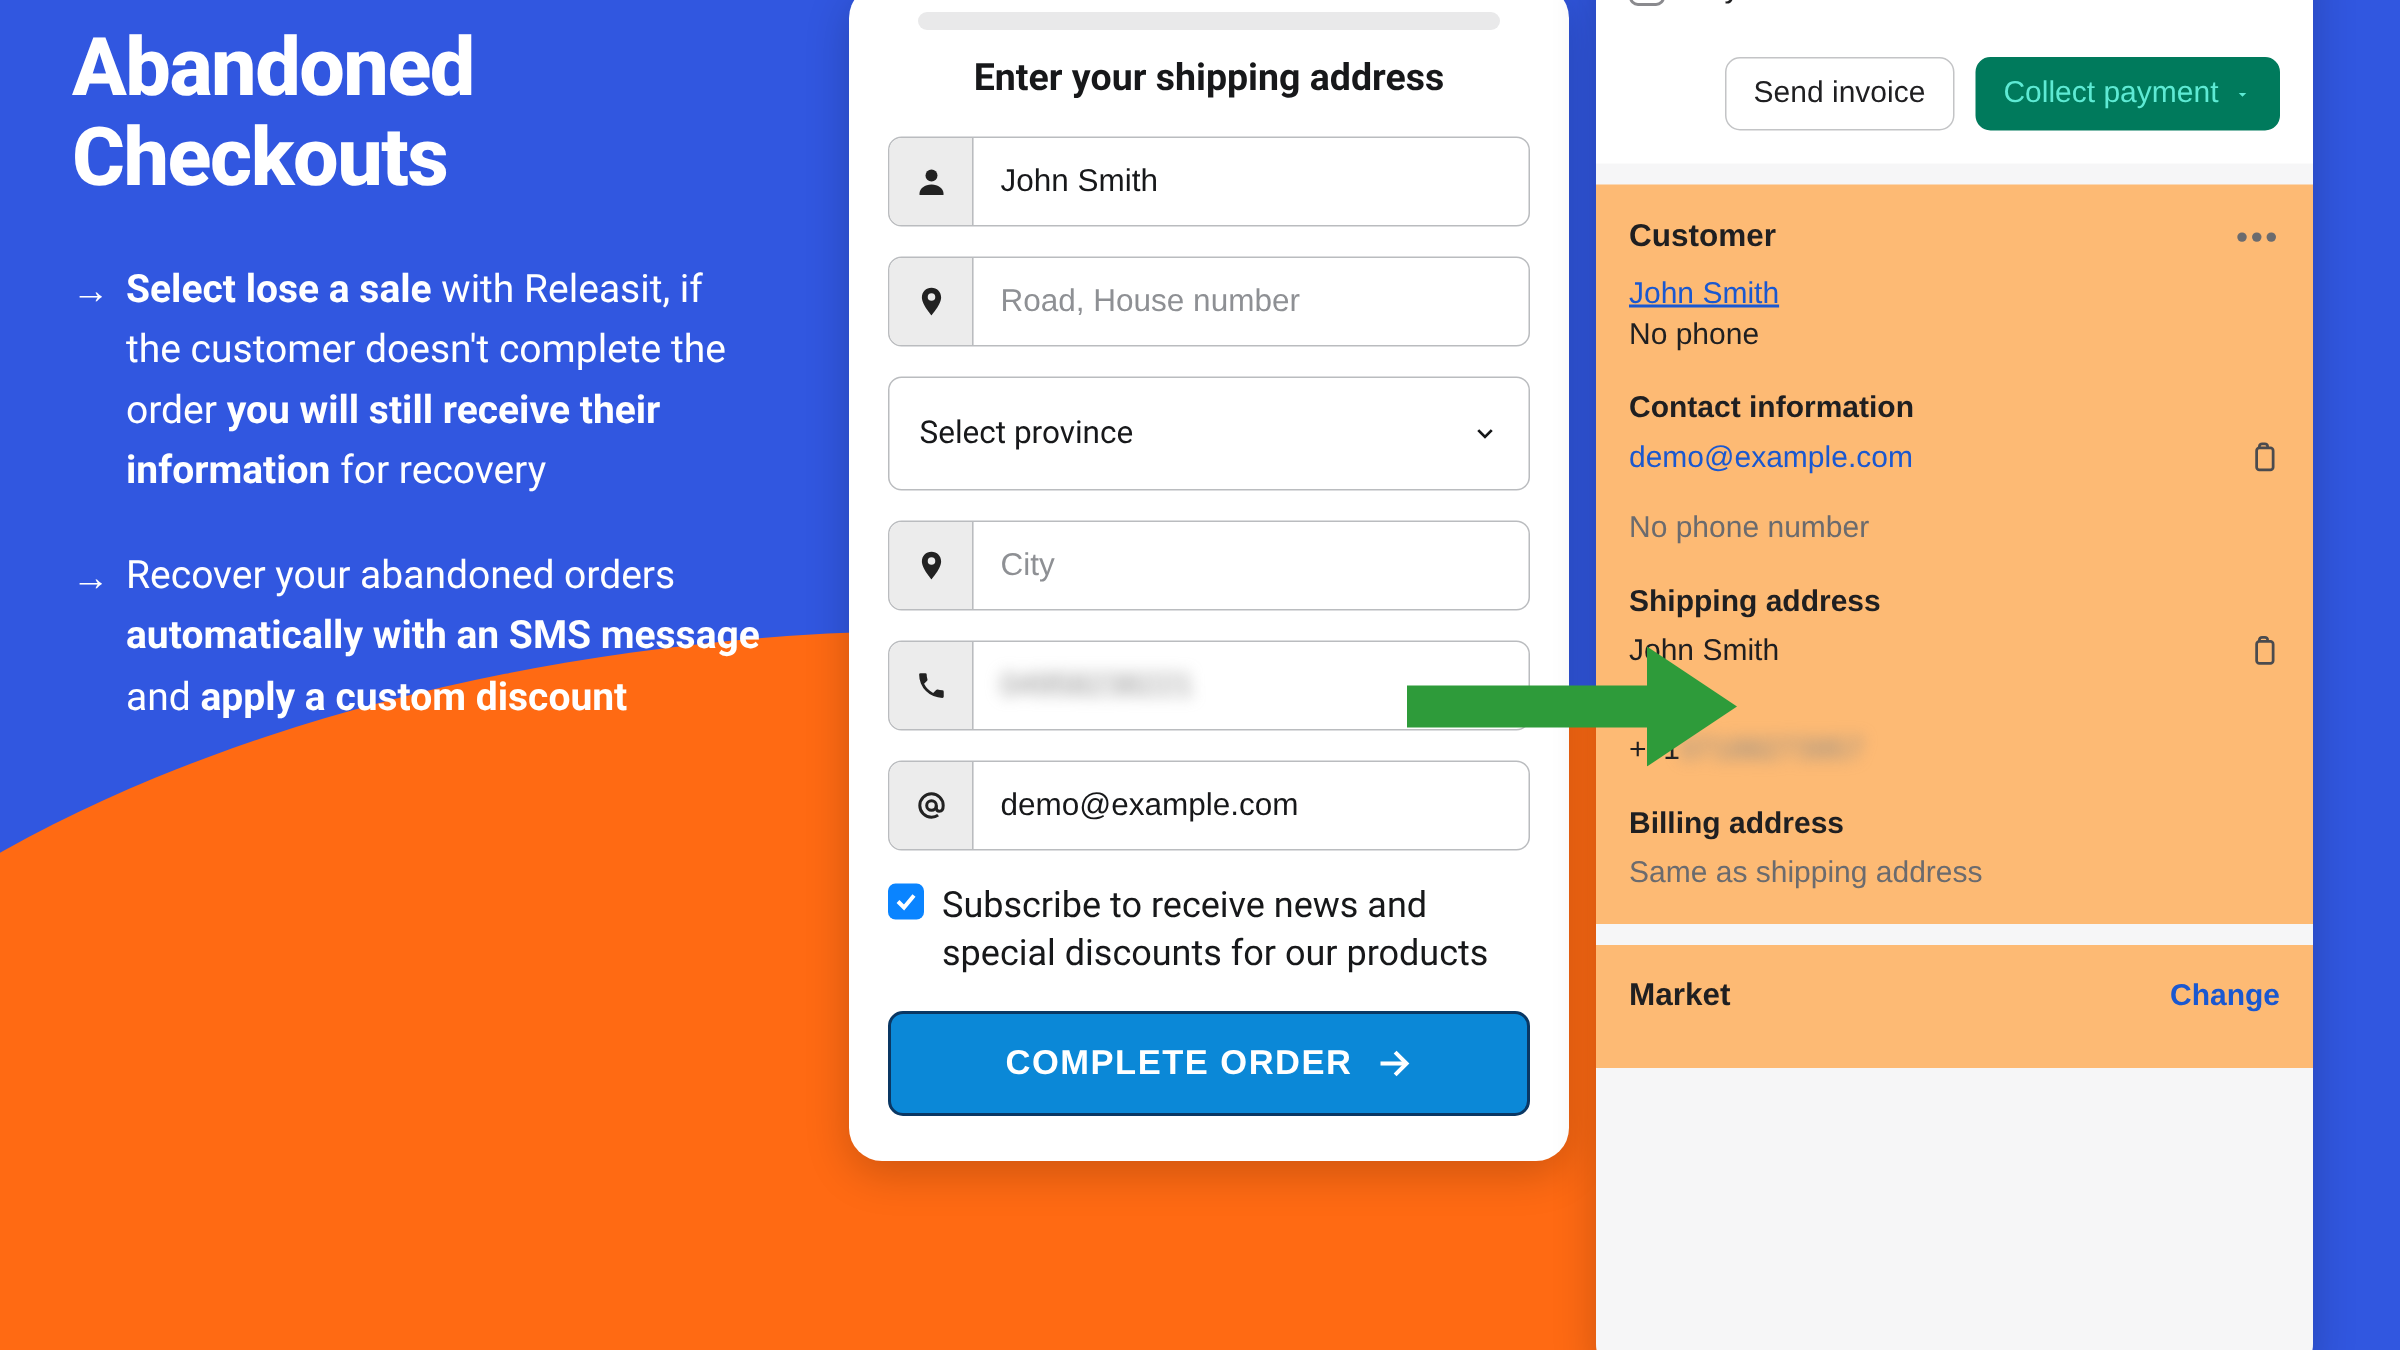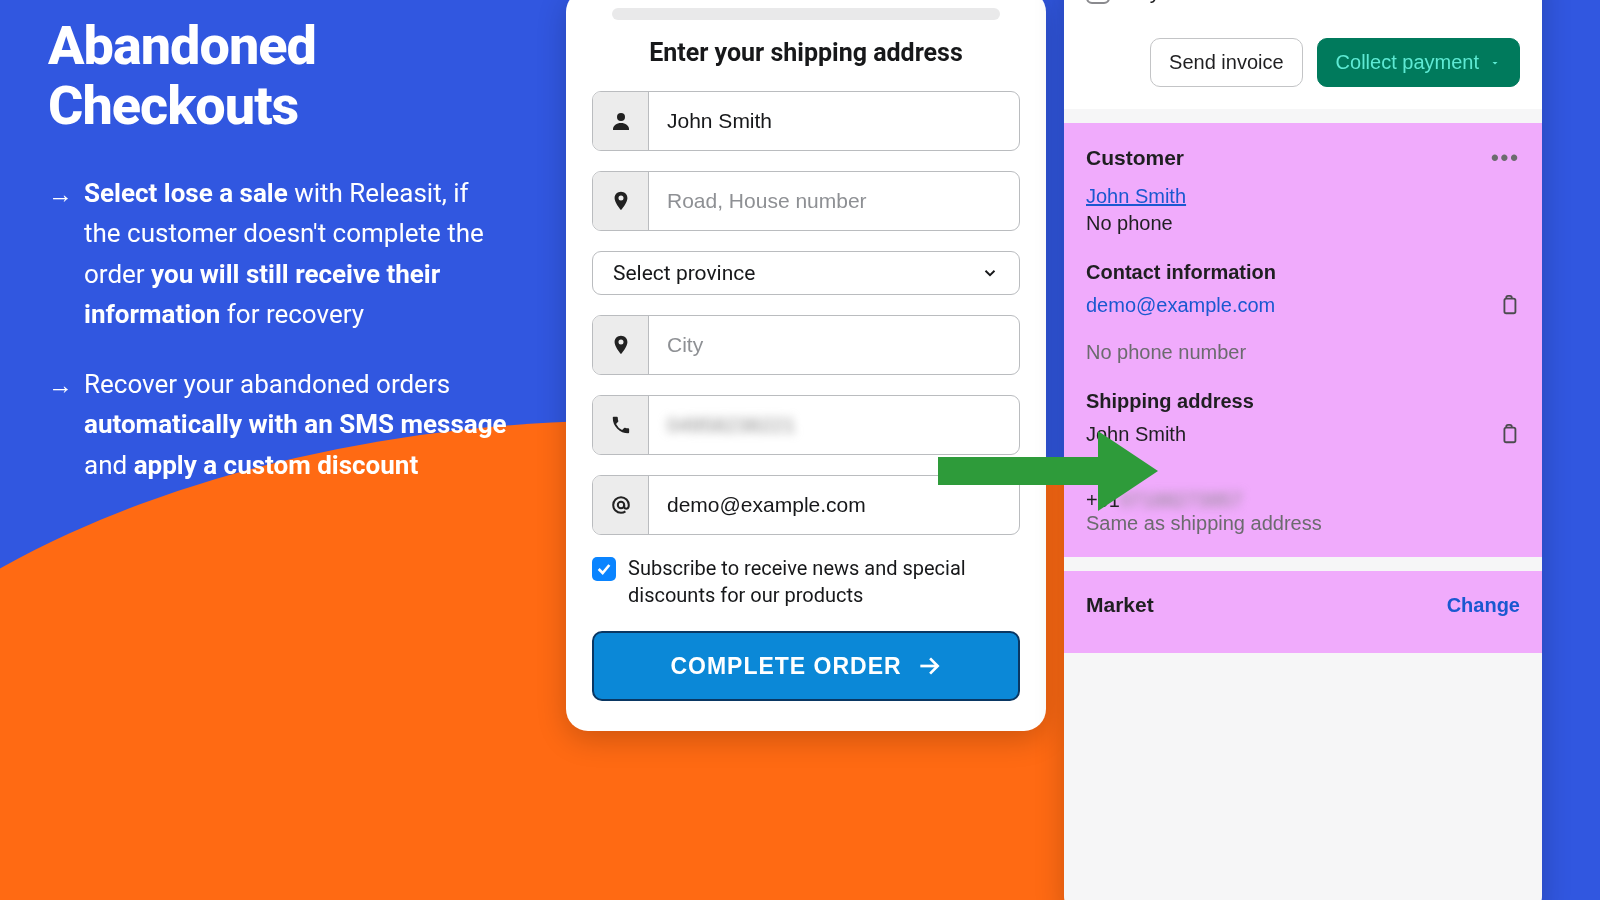--- a/index.html
+++ b/index.html
@@ -15,37 +15,37 @@
   .copy b { font-weight: 700; }
   
   .checkout { position: absolute; left: 566px; top: -10px; width: 480px; background: #fff; border-radius: 22px; padding: 18px 26px 30px; box-shadow: 0 8px 30px rgba(0,0,0,.2); }
   .checkout .topbar { height: 12px; background: #e9e9ea; border-radius: 6px; margin: 0 20px 18px; }
   .checkout h2 { font-size: 25px; font-weight: 700; color: #17181a; text-align: center; margin-bottom: 24px; }
   .field { display: flex; align-items: stretch; border: 1.5px solid #babcbf; border-radius: 9px; height: 60px; margin-bottom: 20px; background:#fff; overflow:hidden; }
   .field .ficon { width: 56px; display: flex; align-items: center; justify-content: center; background: #ececec; border-right: 1.5px solid #babcbf; color: #222; }
   .field input { flex: 1; border: 0; outline: 0; font-size: 21px; padding: 0 18px; color:#17181a; background:transparent; }
   .field input::placeholder { color: #8e9094; }
   .field .blurred { filter: blur(5px); color:#888; }
-  .select { display:flex; align-items:center; justify-content:space-between; border:1.5px solid #babcbf; border-radius:9px; height:44px; padding:0 20px; margin-bottom:20px; font-size:21px; color:#17181a; cursor:pointer; }
+  .select { display:flex; align-items:center; justify-content:space-between; border:1.5px solid #babcbf; border-radius:9px; height:76px; padding:0 20px; margin-bottom:20px; font-size:21px; color:#17181a; cursor:pointer; }
   .subscribe { display:flex; align-items:flex-start; gap:12px; margin: 2px 0 22px; }
   .subscribe .cb { width:24px; height:24px; border-radius:5px; background:#0a84ff; display:flex; align-items:center; justify-content:center; flex-shrink:0; margin-top:2px; }
   .subscribe .cb svg { color:#fff; }
-  .subscribe span { font-size:20px; line-height:1.35; color:#17181a; }
+  .subscribe span { font-size:24px; line-height:1.35; color:#17181a; }
   .complete { width:100%; height:70px; background:#0b88d7; border:2px solid #0a3763; border-radius:10px; color:#fff; font-size:23px; font-weight:800; letter-spacing:1px; display:flex; align-items:center; justify-content:center; gap:14px; cursor:pointer; }
   
   .admin { position:absolute; left:1064px; top:-42px; width:478px; height:960px; background:#f6f6f7; border-radius:22px; overflow:hidden; box-shadow: 0 8px 30px rgba(0,0,0,.2); font-family: -apple-system, "SF Pro Text", "Segoe UI", sans-serif; }
   .payrow { padding: 22px 22px; background:#fff; }
   .paycheck { display:flex; align-items:center; gap:14px; margin-bottom: 34px; }
   .paycheck .box { width:24px; height:24px; border:2px solid #8a8a8e; border-radius:6px; }
   .paycheck span { font-size:21px; color:#1f1f21; }
   .paybtns { display:flex; justify-content:flex-end; gap:14px; }
   .btn { font-size:20px; border-radius:10px; padding:12px 18px; font-weight:500; cursor:pointer; display:inline-flex; align-items:center; gap:10px; }
   .btn.outline { background:#fff; border:1.5px solid #c3c4c6; color:#1f1f21; }
   .btn.primary { background:#007a5c; border:1.5px solid #007a5c; color:#5eead4; }
-  .card { background:#f0abfc; margin-top:14px; padding:22px; }
+  .card { background:#fdba74; margin-top:14px; padding:22px; }
   .card h3 { font-size:21px; font-weight:600; color:#1f1f21; margin-bottom:14px; display:flex; align-items:center; justify-content:space-between; }
   .card .dots { color:#6b6b6e; font-size:22px; letter-spacing:2px; }
   .link { color:#1a58d0; text-decoration:underline; font-size:20px; cursor:pointer; }
   .muted { color:#6b6b6e; font-size:20px; }
   .card .row { display:flex; justify-content:space-between; align-items:flex-start; }
   .clipicon { color:#4b4b4e; cursor:pointer; }
   .subh { font-size:20px; font-weight:600; color:#1f1f21; margin:26px 0 10px; }
   .plain { font-size:20px; color:#1f1f21; }
   .blurtxt { display:inline-block; filter: blur(5px); color:#888; }
   .change { color:#1a58d0; font-size:20px; cursor:pointer; }
@@ -195,20 +195,21 @@
               <rect x="7" y="5" width="12" height="16" rx="2"></rect>
               <path d="M9 5V4a2 2 0 012-2h2a2 2 0 012 2v1"></path>
             </svg>
         </span>
       </div>
       <div class="plain" style="margin-top:20px;">India</div>
       <div class="plain">
         <span>+91</span><span class="blurtxt">07188273957</span>
       </div>
 
+      <div class="subh">Billing address</div>
       <div class="muted">Same as shipping address</div>
     </div>
 
     <div class="card">
       <h3>
         <span>Market</span>
         <span class="change">Change</span>
       </h3>
     </div>
   </div>

